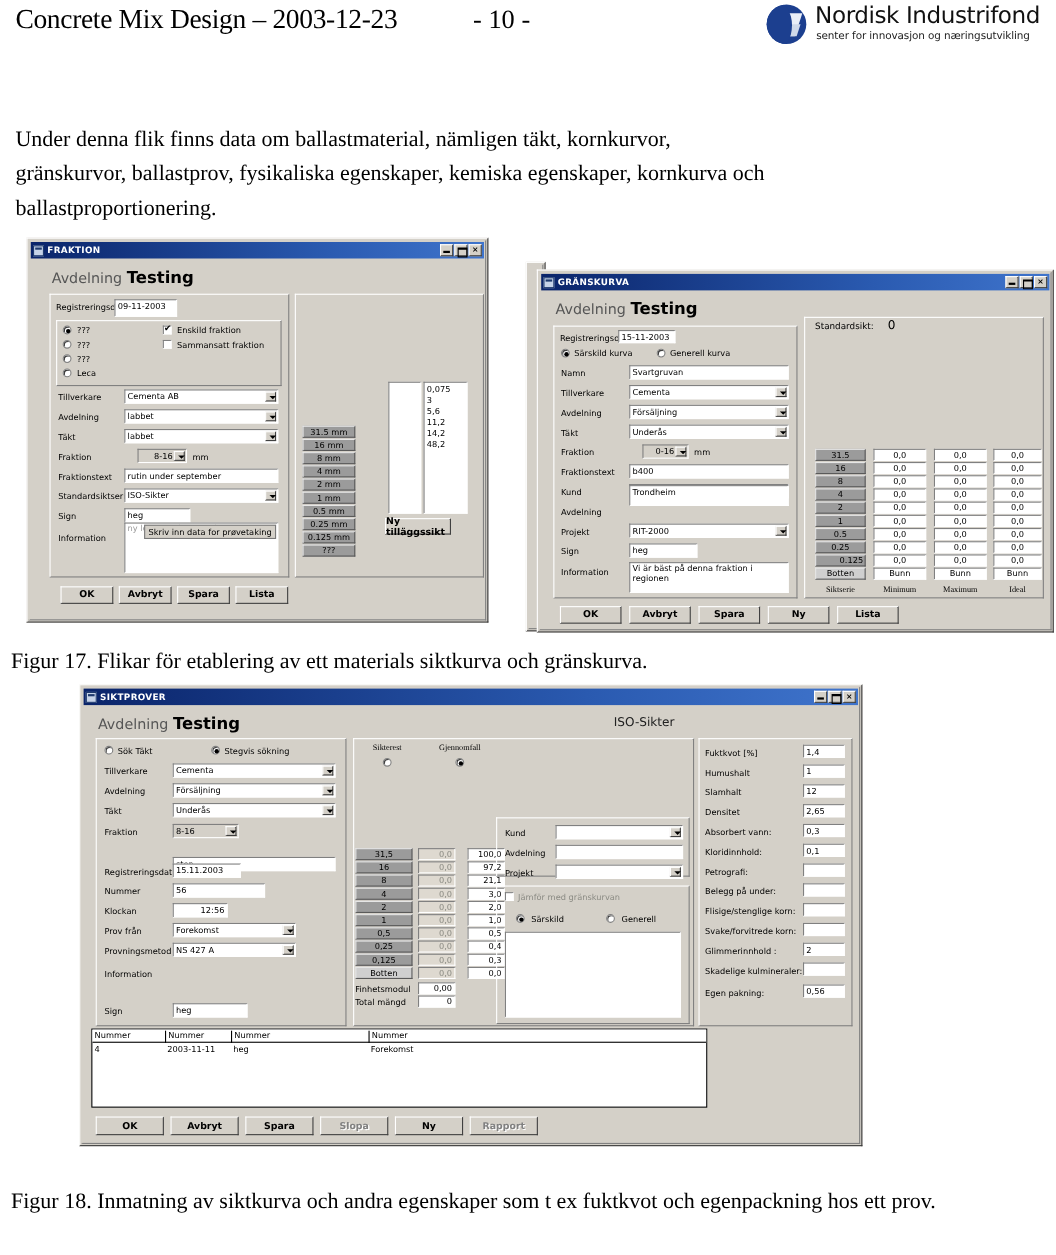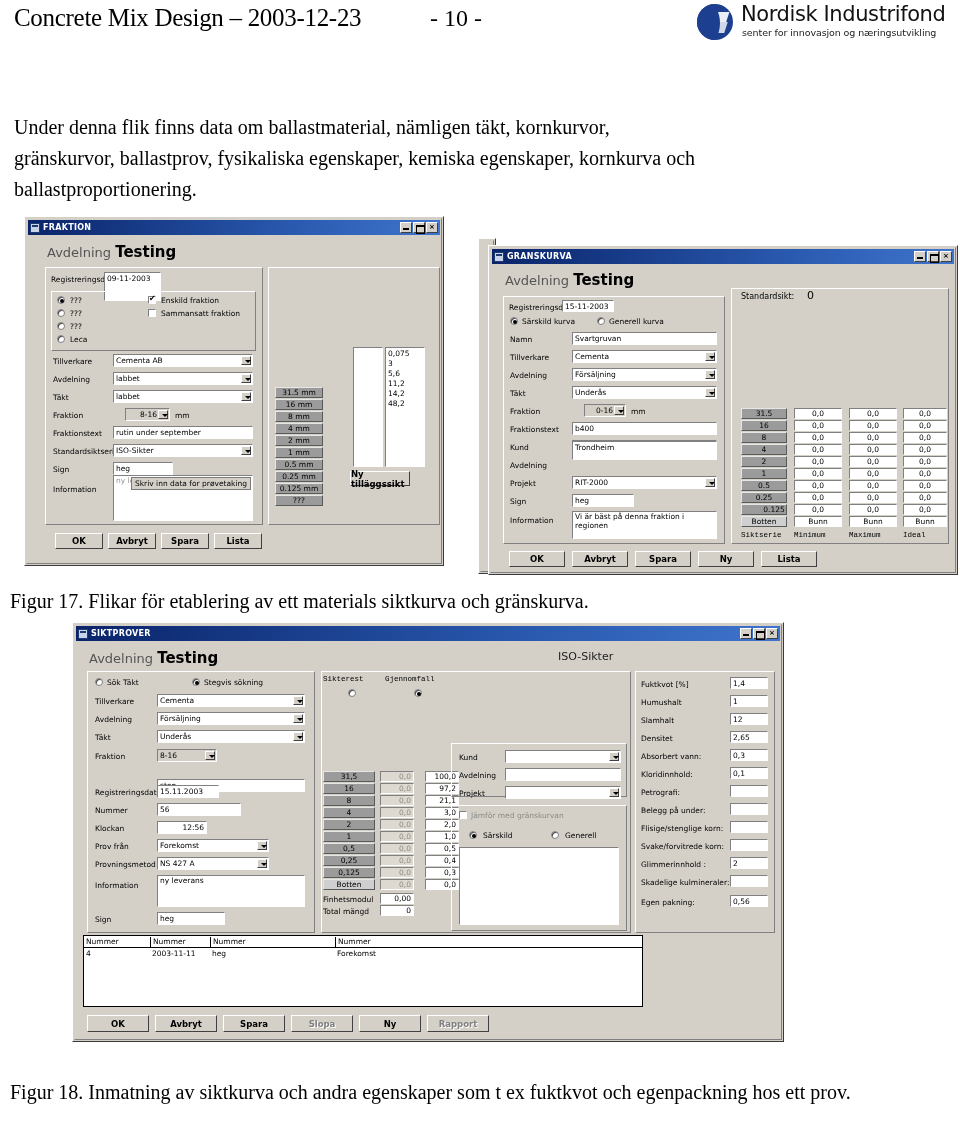--- a/index.html
+++ b/index.html
@@ -193,22 +193,22 @@
   .cellbox{
     position:absolute; background:#fff;
     border-top:1px solid #808080; border-left:1px solid #808080;
     border-right:1px solid #fff; border-bottom:1px solid #fff;
     font-size:7.5px; display:flex; align-items:center; justify-content:center;
     font-family:"DejaVu Sans", sans-serif; color:#000;
   }
   .cellbox.grayv{ background:#ded9d0; color:#8a8a82; }
   .cellbox.right{ justify-content:flex-end; padding-right:2px; }
   .colhdr{
-    position:absolute; font-size:7.5px; text-align:left;
-    font-family:Liberation Mono, monospace; color:#000; white-space:nowrap;
+    position:absolute; font-size:7.5px; text-align:center;
+    font-family:Liberation Serif, serif; color:#000; white-space:nowrap;
   }
   .listbox{
     position:absolute; background:#fff;
     border-top:1px solid #808080; border-left:1px solid #808080;
     border-right:1px solid #fff; border-bottom:1px solid #fff;
     font-size:7.5px; padding:1px 2px; line-height:10px;
     font-family:"DejaVu Sans", sans-serif; color:#000; overflow:hidden;
   }
   .tooltip{
     position:absolute; background:#d4d0c8; border:1px solid #7a7a7a;
@@ -267,21 +267,21 @@
   </div>
 
   <div class="avd-head" style="left:22px; top:26px;">
     <span>Avdelning</span>
     <b>Testing</b>
   </div>
 
   <div class="group" style="left:20px; top:50px; width:218px; height:258px;"></div>
 
   <div class="lbl" style="left:26px; top:58px;">Registreringsdatum</div>
-  <div class="fld" style="left:79px; top:55px; width:57px; height:29px;">09-11-2003</div>
+  <div class="fld" style="left:79px; top:55px; width:57px; height:16px;">09-11-2003</div>
 
   <div class="group" style="left:26px; top:74px; width:205px; height:60px;"></div>
   <div class="radio on" style="left:32px; top:79px;"></div>
   <div class="lbl" style="left:45px; top:79px;">???</div>
   <div class="radio" style="left:32px; top:92px;"></div>
   <div class="lbl" style="left:45px; top:92px;">???</div>
   <div class="radio" style="left:32px; top:105px;"></div>
   <div class="lbl" style="left:45px; top:105px;">???</div>
   <div class="radio" style="left:32px; top:118px;"></div>
   <div class="lbl" style="left:45px; top:118px;">Leca</div>
@@ -575,21 +575,20 @@
     <i class="arw"></i>
   </div>
 
   <div class="lbl" style="left:22px; top:237px;">Provningsmetod</div>
   <div class="combo" style="left:84px; top:234px; width:112px; height:13px;">
     <span>NS 427 A</span>
     <i class="arw"></i>
   </div>
 
   <div class="lbl" style="left:22px; top:258px;">Information</div>
-  <div class="fld multi" style="left:84px; top:252px; width:148px; height:32px;">ny leverans</div>
 
   <div class="lbl" style="left:22px; top:292px;">Sign</div>
   <div class="fld" style="left:84px; top:289px; width:68px; height:13px;">heg</div>
 
   <div class="group" style="left:248px; top:48px; width:310px; height:262px;"></div>
 
   <div class="colhdr" style="left:250px; top:52px; width:58px;">Sikterest</div>
   <div class="colhdr" style="left:312px; top:52px; width:66px;">Gjennomfall</div>
   <div class="radio" style="left:275px; top:66px;"></div>
   <div class="radio on" style="left:341px; top:66px;"></div>

